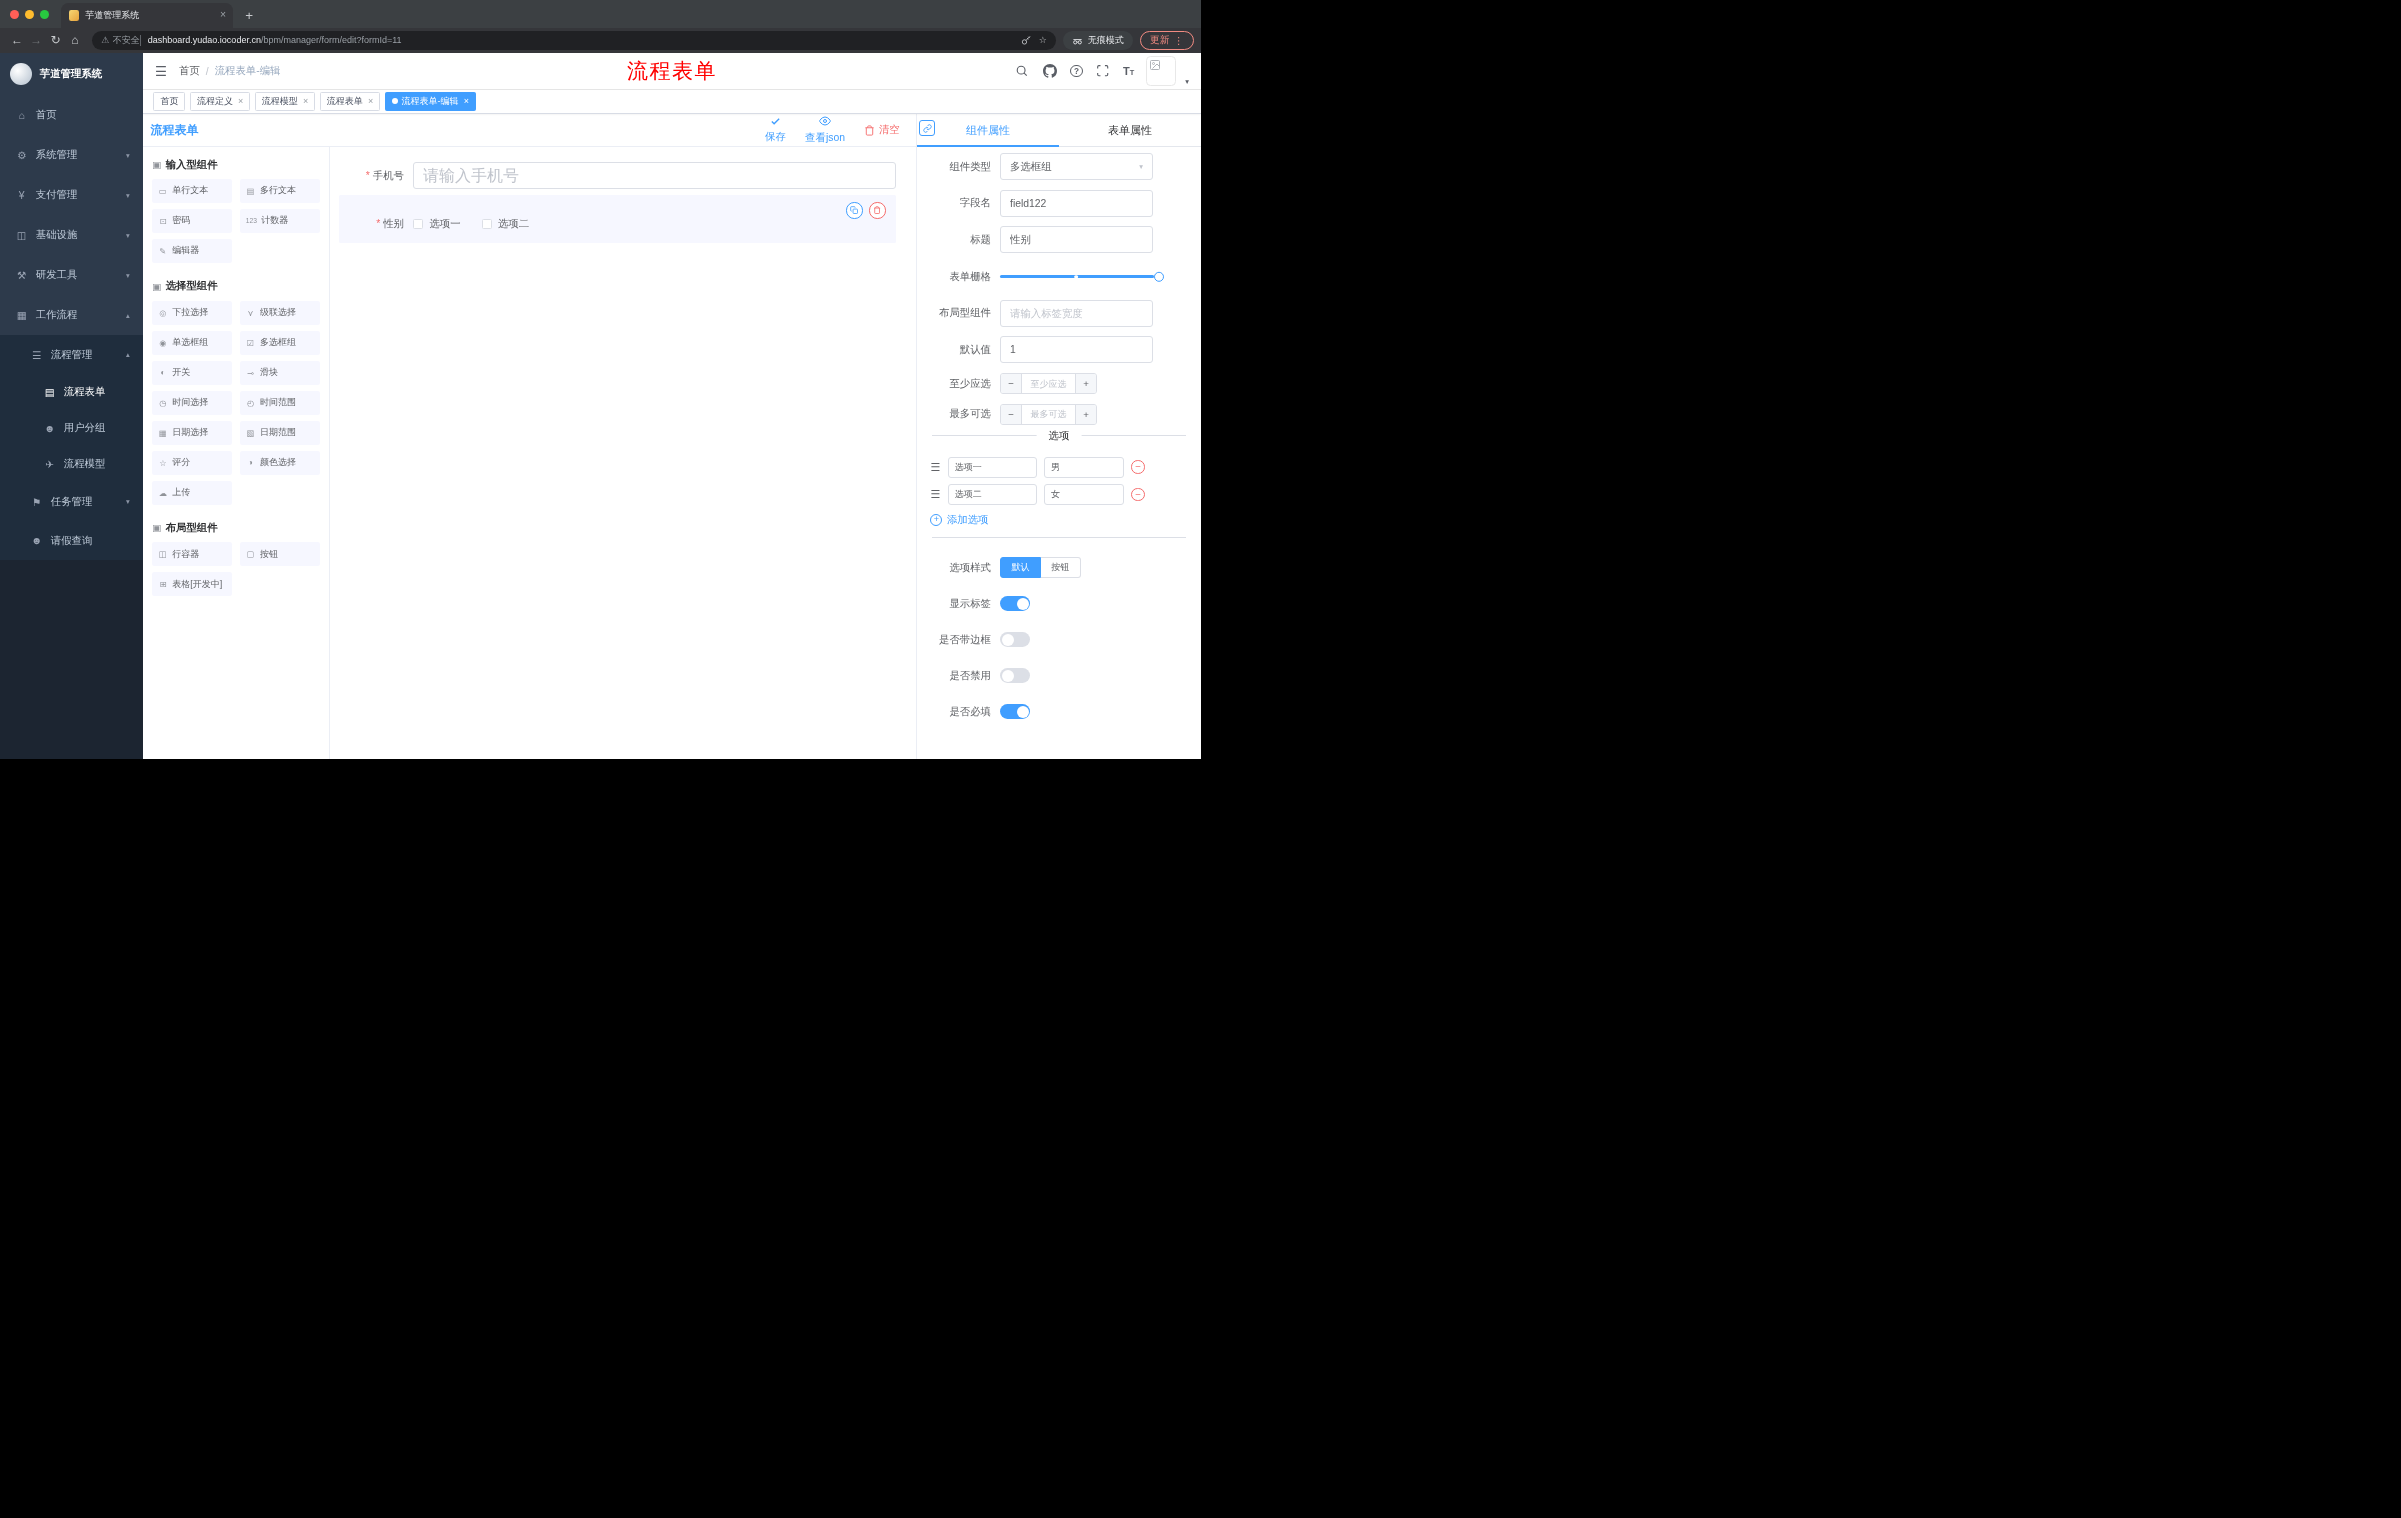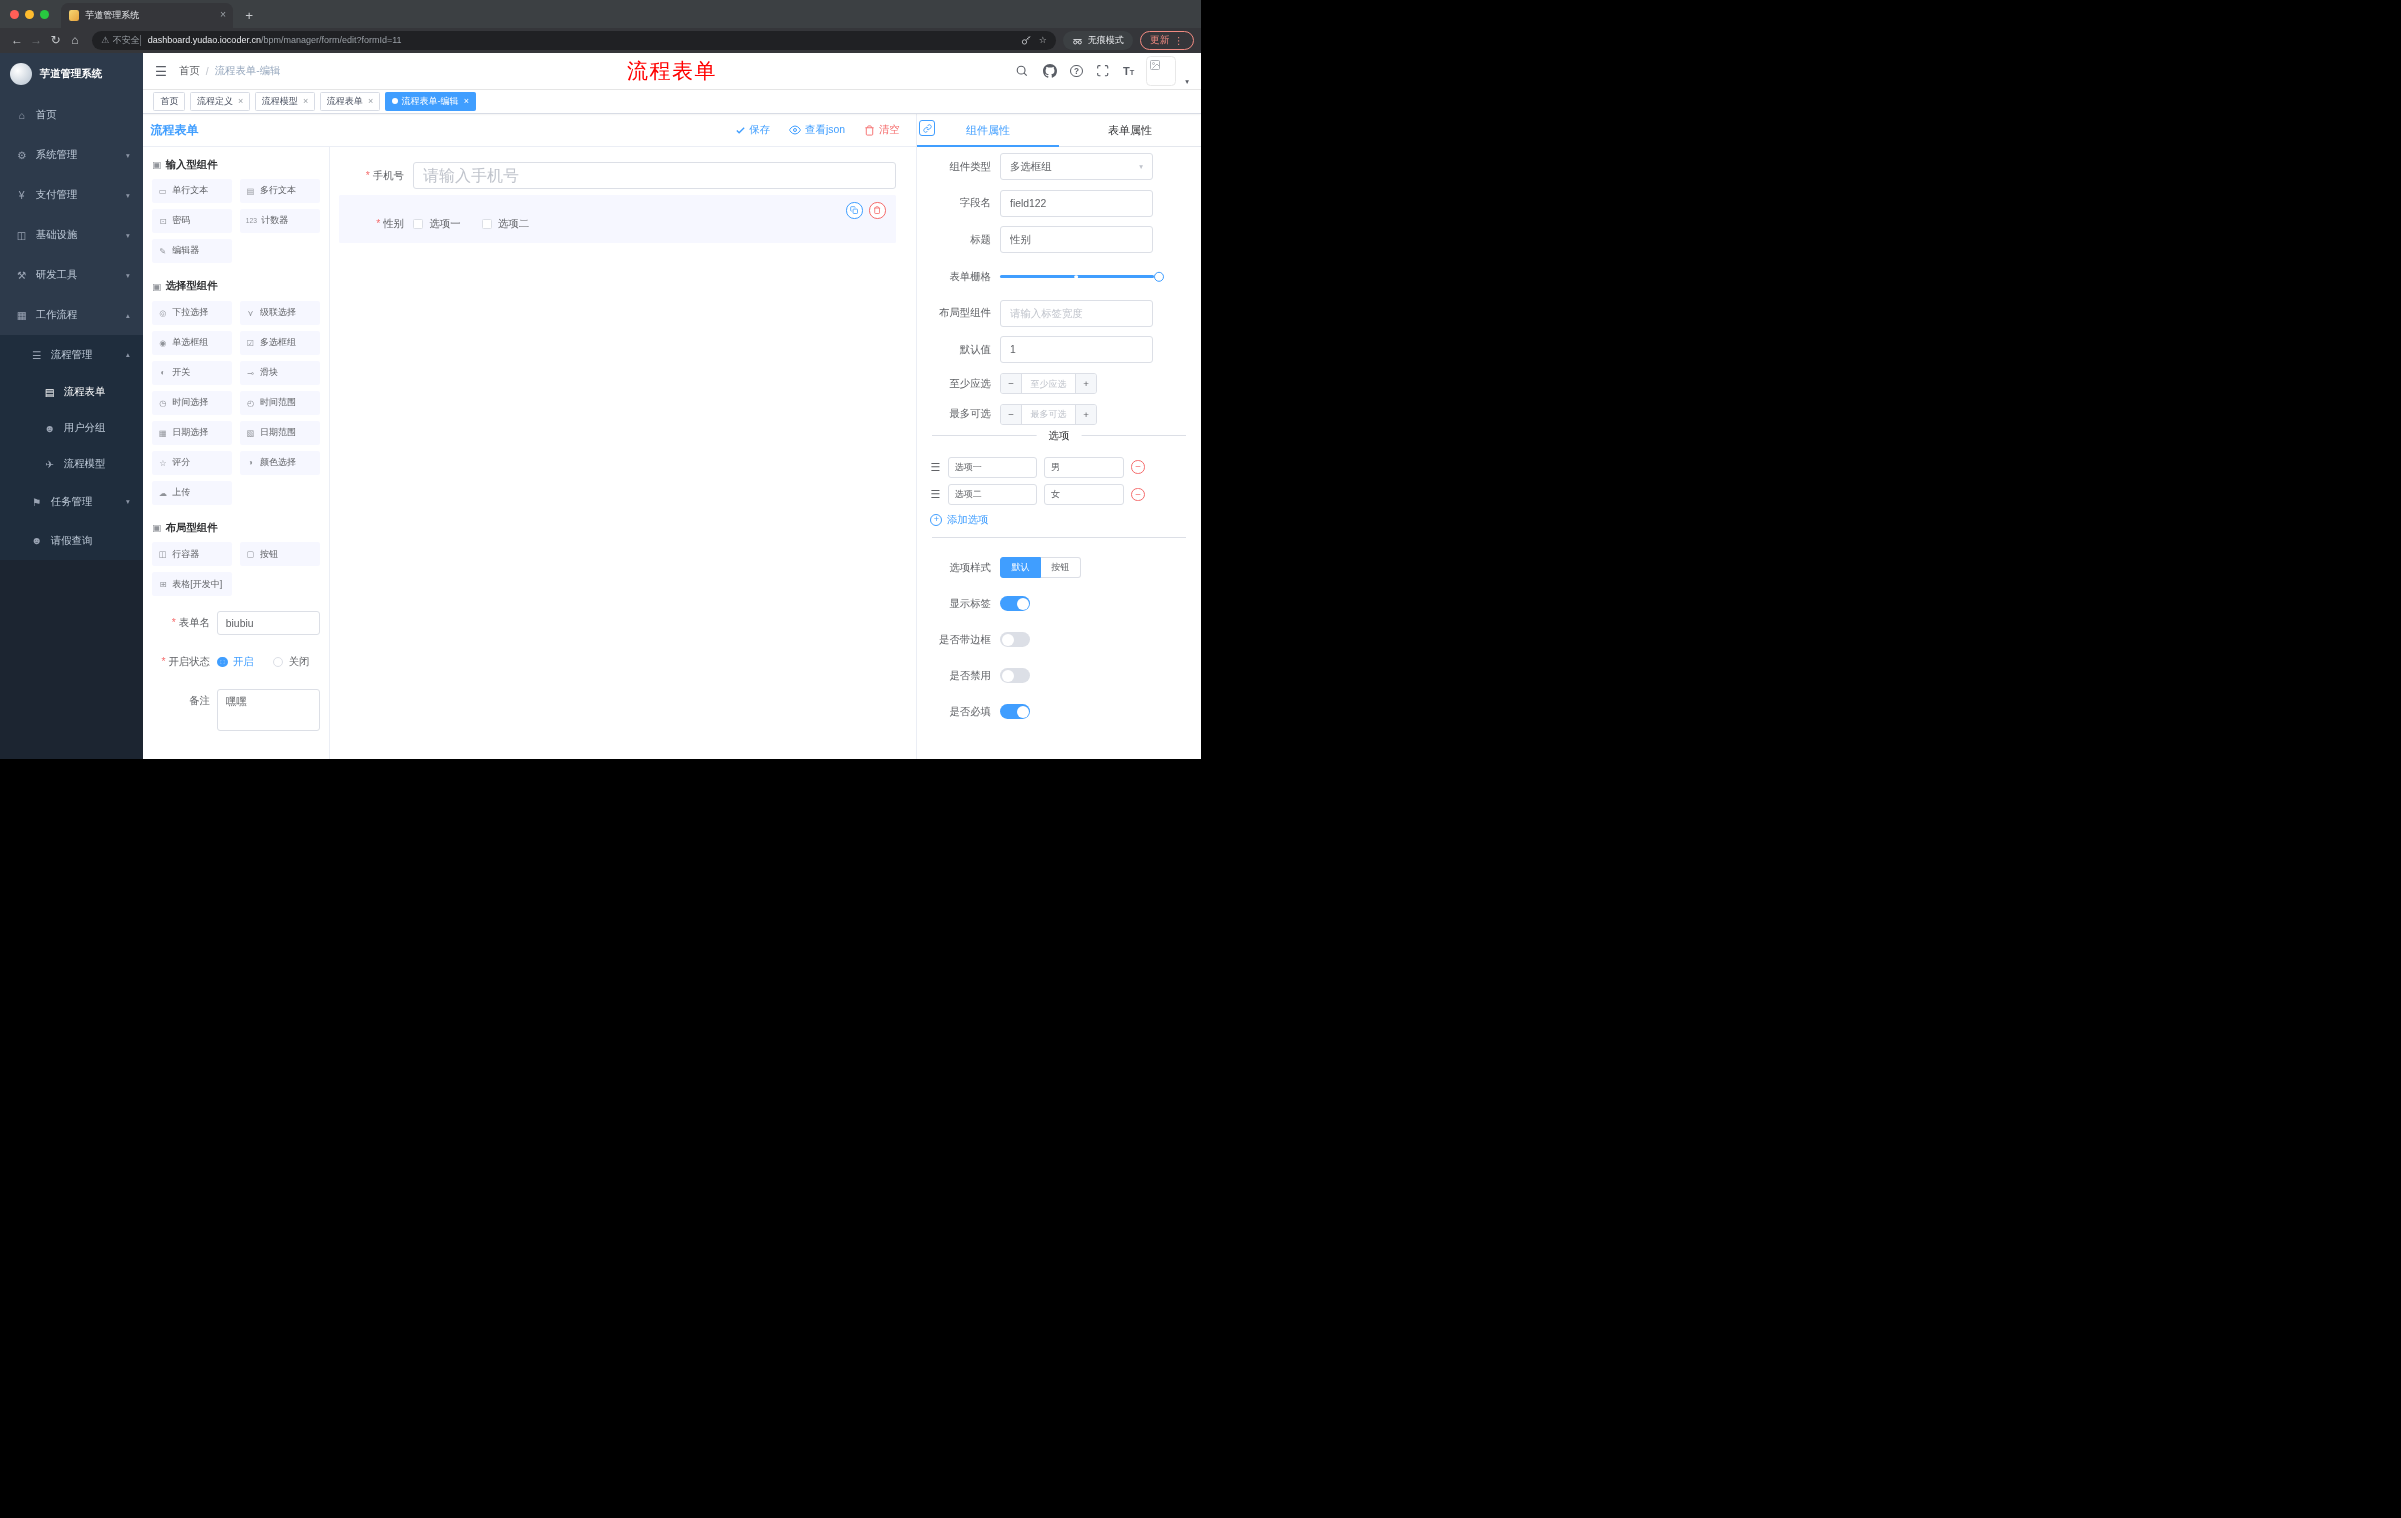--- a/index.html
+++ b/index.html
@@ -86,21 +86,21 @@
   .tag.active .x{color:#fff;}
   .tag .dot{width:6px;height:6px;border-radius:50%;background:#fff;flex:none;}
 
   
   .content{flex:1;display:flex;min-height:0;background:#fff;}
   .designer{flex:1;display:flex;flex-direction:column;min-width:0;}
   .dhead{height:33px;border-bottom:0.7px solid #ebeef5;display:flex;align-items:center;padding:0 16.3px 0 7.4px;flex:none;}
   .dtitle{color:#409eff;font-size:12px;font-weight:bold;}
   .dactions{margin-left:auto;display:flex;align-items:center;gap:19.3px;font-size:10.4px;}
   .dact{display:flex;align-items:center;gap:3.7px;cursor:pointer;}
-  .dact.blue{color:#409eff;} .dact.red{color:#f56c6c;}
+  .dact.blue{color:#409eff;flex-direction:column;} .dact.red{color:#f56c6c;}
 
   .dbody{flex:1;display:flex;min-height:0;}
   
   .palette{width:187px;border-right:0.7px solid #ebeef5;padding:6px 9px;overflow:hidden;flex:none;}
   .ptitle{display:flex;align-items:center;gap:4.5px;margin:4.5px 0 7.4px;font-size:10.4px;color:#303133;font-weight:bold;}
   .ptitle.mt{margin-top:16.3px;}
   .ptitle .gi{color:#909399;font-size:9.7px;font-weight:normal;}
   .pgrid{display:grid;grid-template-columns:1fr 1fr;gap:6px 7.4px;}
   .pitem{height:24px;display:flex;align-items:center;gap:4.5px;background:#f6f7ff;border-radius:2.2px;
          padding:0 6px;font-size:9px;color:#606266;cursor:move;overflow:hidden;white-space:nowrap;}
@@ -511,43 +511,20 @@
                 <span class="pitem">
                     <span class="pic">▢</span>
                     <span>按钮</span>
                   </span>
                 <span class="pitem">
                     <span class="pic">⊞</span>
                     <span>表格[开发中]</span>
                   </span>
               </div>
 
-              <div class="meta">
-                <div class="mrow">
-                  <label class="mlabel req">表单名</label>
-                  <input class="einput" value="biubiu" style="">
-                </div>
-                <div class="mrow">
-                  <label class="mlabel req">开启状态</label>
-                  <div class="radios">
-                    <span class="radio sel">
-                      <span class="rdot"></span>
-                      <span>开启</span>
-                    </span>
-                    <span class="radio">
-                      <span class="rdot"></span>
-                      <span>关闭</span>
-                    </span>
-                  </div>
-                </div>
-                <div class="mrow top">
-                  <label class="mlabel">备注</label>
-                  <textarea class="etextarea" style="">嘿嘿</textarea>
-                </div>
-              </div>
             </div>
 
             <div class="canvas">
               <div class="frow">
                 <label class="flabel req">手机号</label>
                 <input class="finput" placeholder="请输入手机号" style="">
               </div>
               <div class="selblock">
                 <div class="blockacts">
                   <span class="cbtn copy">

